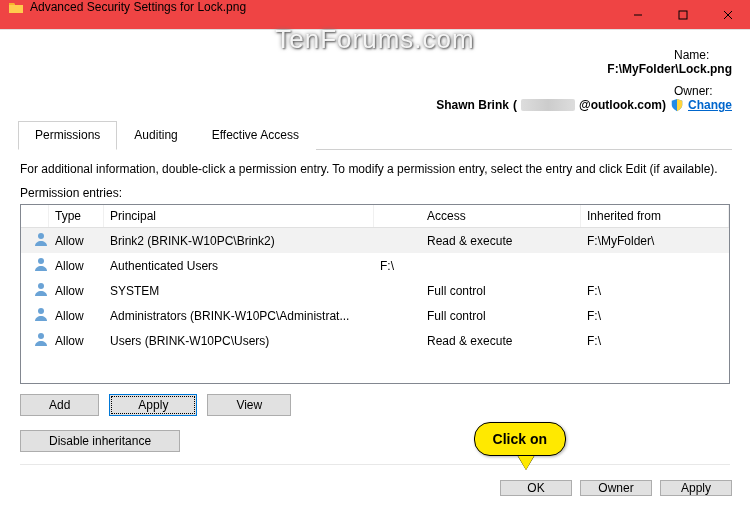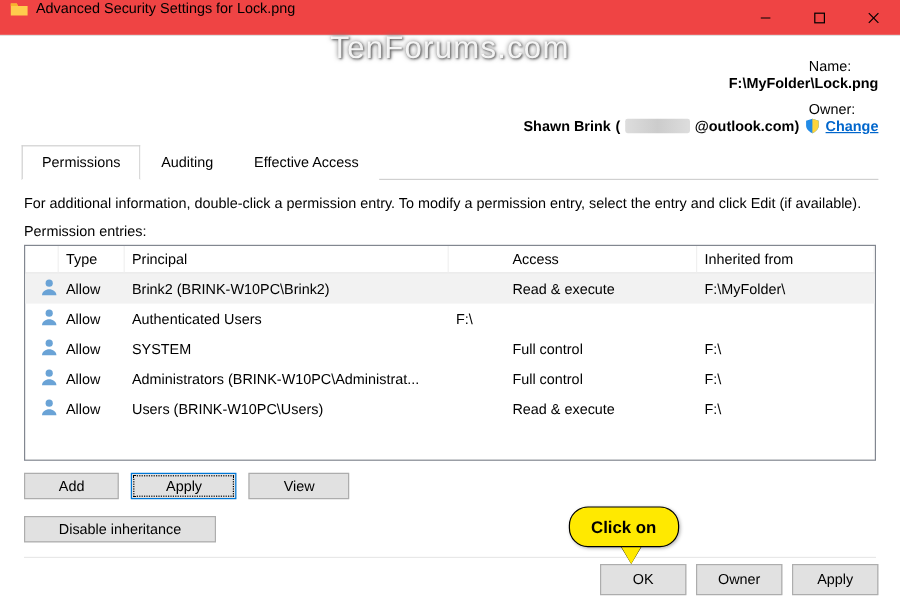--- a/index.html
+++ b/index.html
@@ -32,21 +32,21 @@
 .col-inh { flex: 1; }
 .grid-row { display: flex; align-items: center; font-size: 12px; padding: 1px 0; }
 .grid-row.selected { background: #f2f2f2; }
 .grid-row > div { padding: 2px 6px; white-space: nowrap; overflow: hidden; text-overflow: ellipsis; }
 .user-ic { width: 16px; height: 16px; margin-left: 6px; }
 .btn-row { display: flex; gap: 10px; margin-top: 10px; }
 .btn { min-width: 72px; height: 22px; background: #e1e1e1; border: 1px solid #adadad; font-size: 12px; cursor: pointer; font-family: inherit; padding: 0 28px; }
 .btn.focused { border: 1px solid #0078d7; outline: 1px dotted #000; outline-offset: -3px; }
 .inherit-row { margin-top: 14px; }
 .footer { position: absolute; bottom: 12px; right: 18px; display: flex; gap: 8px; }
-.fbtn { min-width: 72px; height: 26px; background: #e1e1e1; border: 1px solid #adadad; font-size: 12px; cursor: pointer; font-family: inherit; }
+.fbtn { min-width: 72px; height: 16px; background: #e1e1e1; border: 1px solid #adadad; font-size: 12px; cursor: pointer; font-family: inherit; }
 .callout { position: absolute; right: 184px; bottom: 38px; z-index: 5; }
 .callout-box { background: #ffe900; border: 1px solid #000; border-radius: 16px; padding: 8px 18px; font-weight: bold; font-size: 14px; box-shadow: 1px 1px 3px rgba(0,0,0,.3); }
 .callout-tail { width: 0; height: 0; border-left: 8px solid transparent; border-right: 8px solid transparent; border-top: 14px solid #ffe900; margin-left: 44px; position: relative; }
 .callout-tail::before { content: ""; position: absolute; top: -15px; left: -9px; border-left: 9px solid transparent; border-right: 9px solid transparent; border-top: 15px solid #000; z-index: -1; }
 .hr-divider { border: none; border-bottom: 1px solid #e8e8e8; margin-top: 12px; }
 .watermark { position: absolute; top: 24px; left: 0; width: 100%; text-align: center; font-size: 26px; font-weight: normal; color: rgba(255,255,255,.9); text-shadow: 0 0 4px #777, 1px 1px 2px #555; letter-spacing: 1px; pointer-events: none; z-index: 2; }
 </style>
 </head>
 <body>
 

